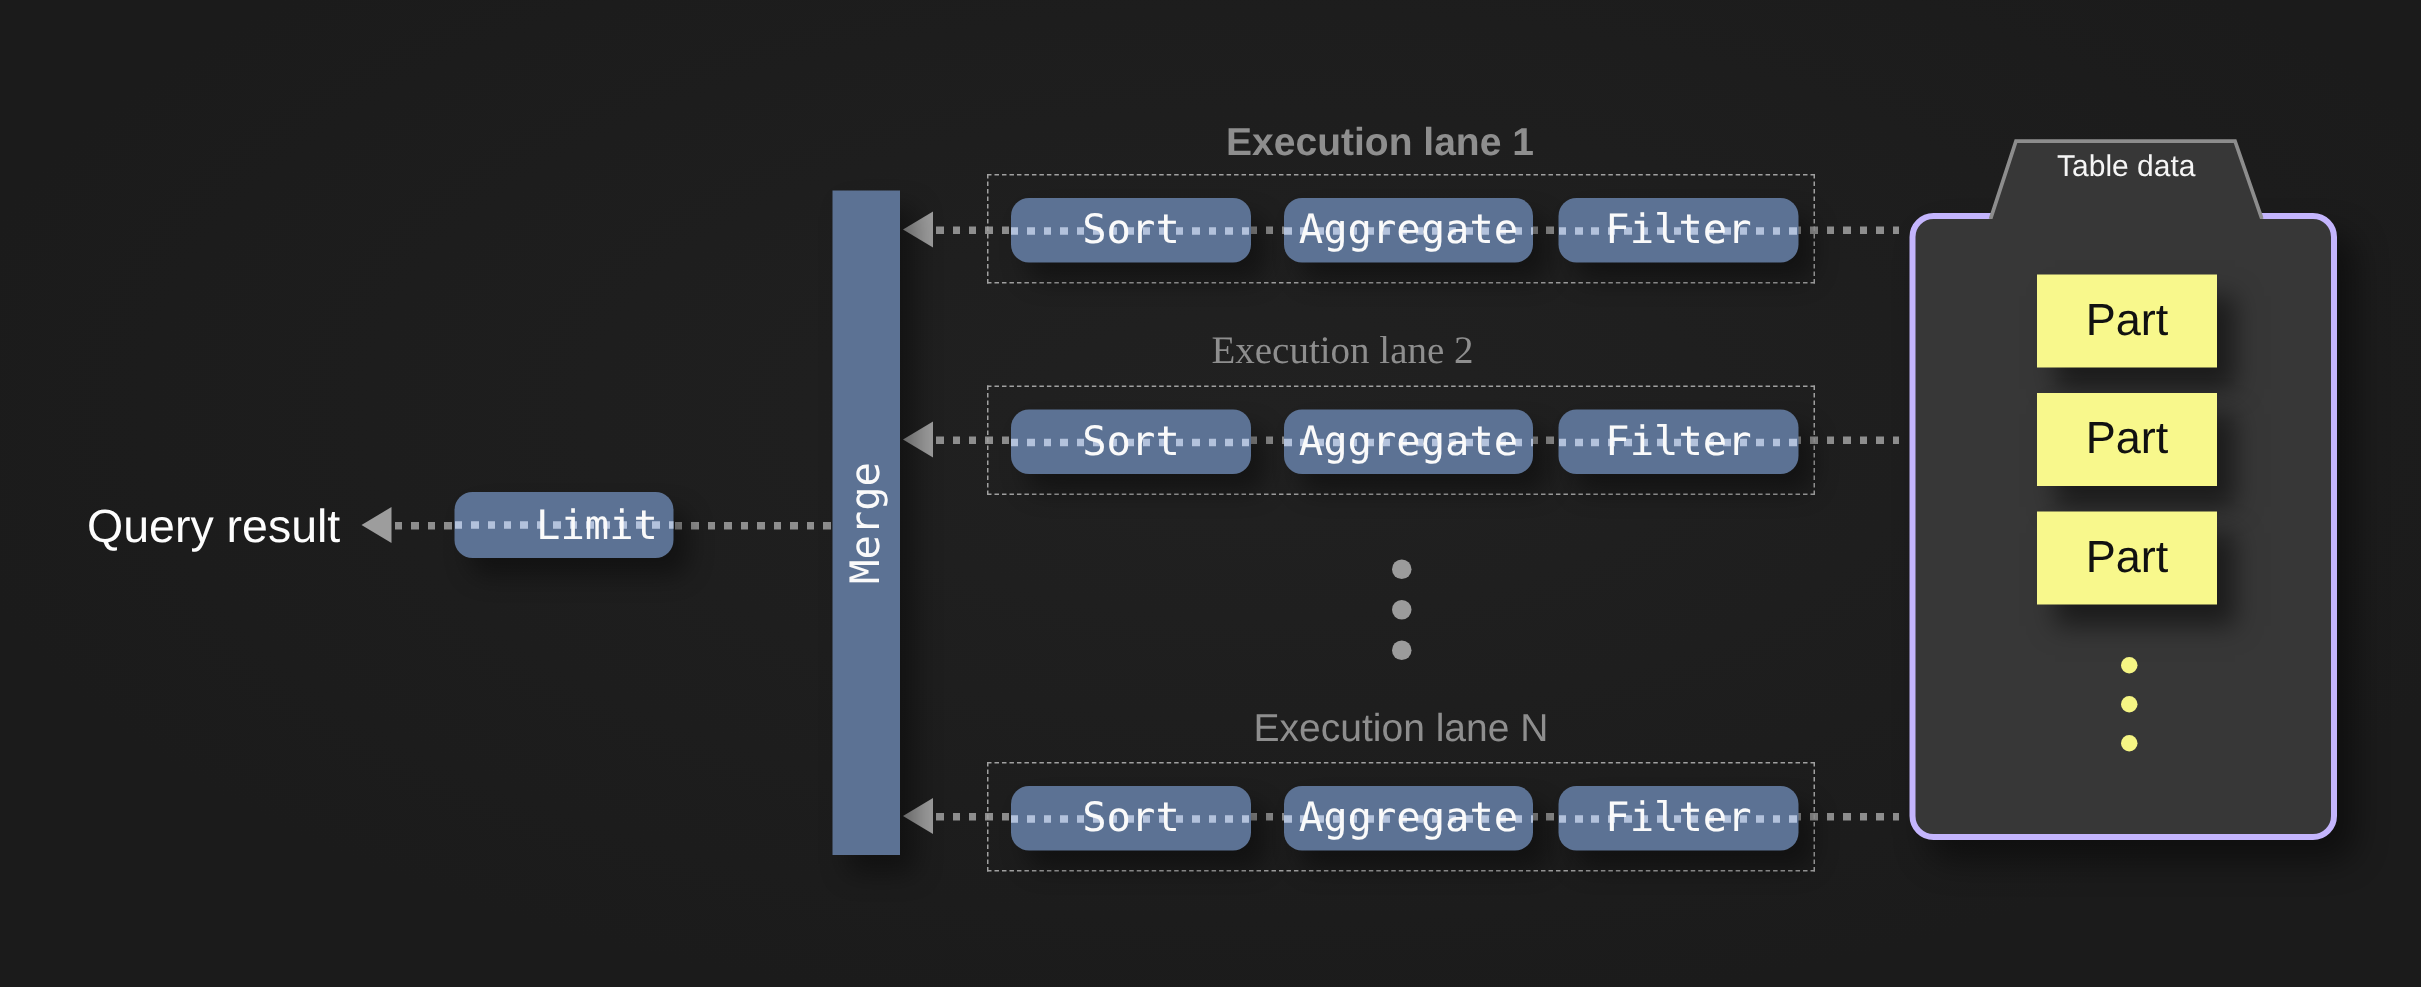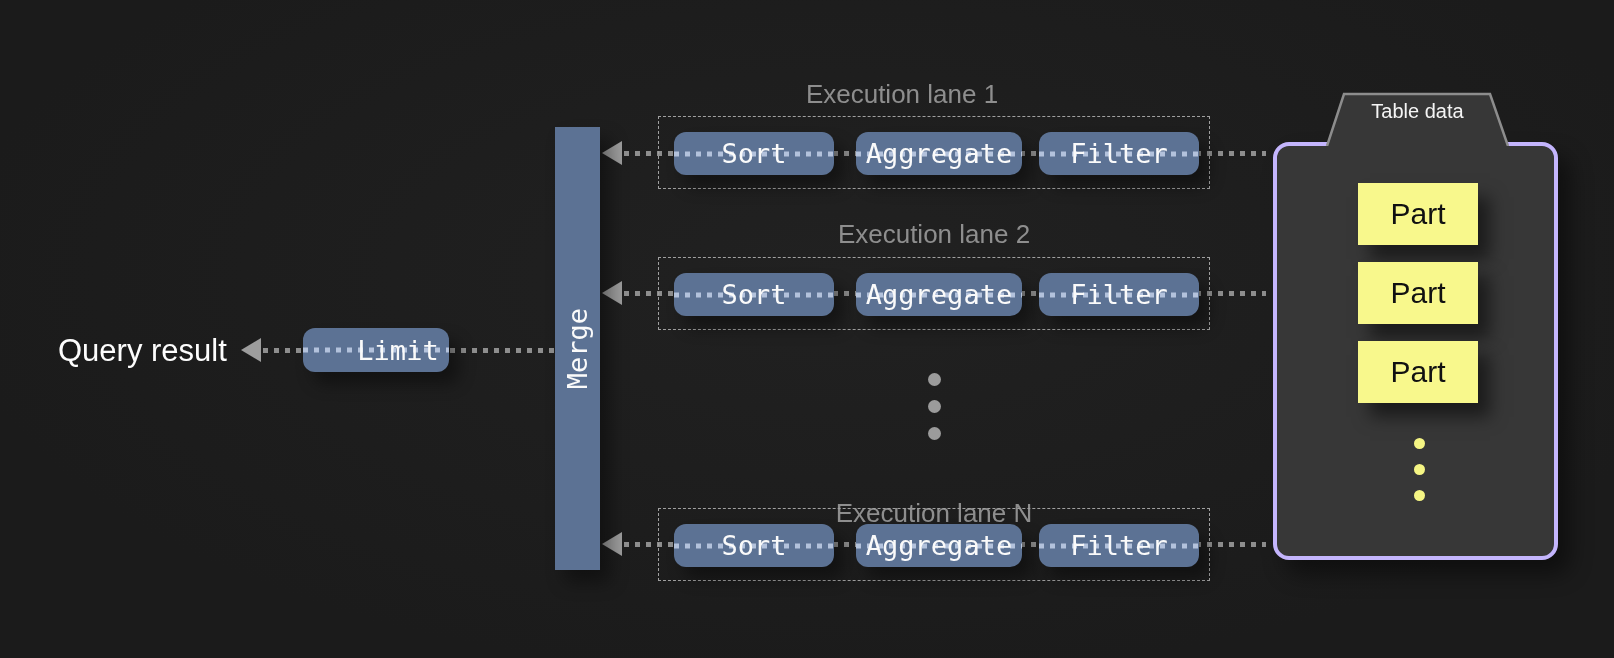--- a/index.html
+++ b/index.html
@@ -102,51 +102,51 @@
   <span>Merge</span>
 </div>
 
 <div class="arrowhead" style="left:602px; top:141px;"></div>
 <div class="dotline" style="left:624px; top:151px; width:642px;"></div>
 <div class="arrowhead" style="left:602px; top:281px;"></div>
 <div class="dotline" style="left:624px; top:291px; width:642px;"></div>
 <div class="arrowhead" style="left:602px; top:532px;"></div>
 <div class="dotline" style="left:624px; top:542px; width:642px;"></div>
 
-<div class="lane-label" style="left:626px; top:79px;">Execution lane 1</div>
+<div class="lane-label" style="left:644px; top:79px;font-weight:bold;">Execution lane 1</div>
 <div class="lane-box" style="left:658px; top:116px;">
   <div class="opbox" style="left:15px;  top:15px; width:160px;">
       <span>Sort</span>
     </div>
   <div class="opbox" style="left:197px; top:15px; width:166px;">
       <span>Aggregate</span>
     </div>
   <div class="opbox" style="left:380px; top:15px; width:160px;">
       <span>Filter</span>
     </div>
 </div>
 
-<div class="lane-label" style="left:658px; top:219px;">Execution lane 2</div>
+<div class="lane-label" style="left:619px; top:219px;font-family:Liberation Serif, serif;">Execution lane 2</div>
 <div class="lane-box" style="left:658px; top:257px;">
   <div class="opbox" style="left:15px;  top:15px; width:160px;">
       <span>Sort</span>
     </div>
   <div class="opbox" style="left:197px; top:15px; width:166px;">
       <span>Aggregate</span>
     </div>
   <div class="opbox" style="left:380px; top:15px; width:160px;">
       <span>Filter</span>
     </div>
 </div>
 
 <div class="mid-dot" style="left:928px; top:373px;"></div>
 <div class="mid-dot" style="left:928px; top:400px;"></div>
 <div class="mid-dot" style="left:928px; top:427px;"></div>
 
-<div class="lane-label" style="left:658px; top:498px;">Execution lane N</div>
+<div class="lane-label" style="left:658px; top:470px;">Execution lane N</div>
 <div class="lane-box" style="left:658px; top:508px;">
   <div class="opbox" style="left:15px;  top:15px; width:160px;">
       <span>Sort</span>
     </div>
   <div class="opbox" style="left:197px; top:15px; width:166px;">
       <span>Aggregate</span>
     </div>
   <div class="opbox" style="left:380px; top:15px; width:160px;">
       <span>Filter</span>
     </div>

